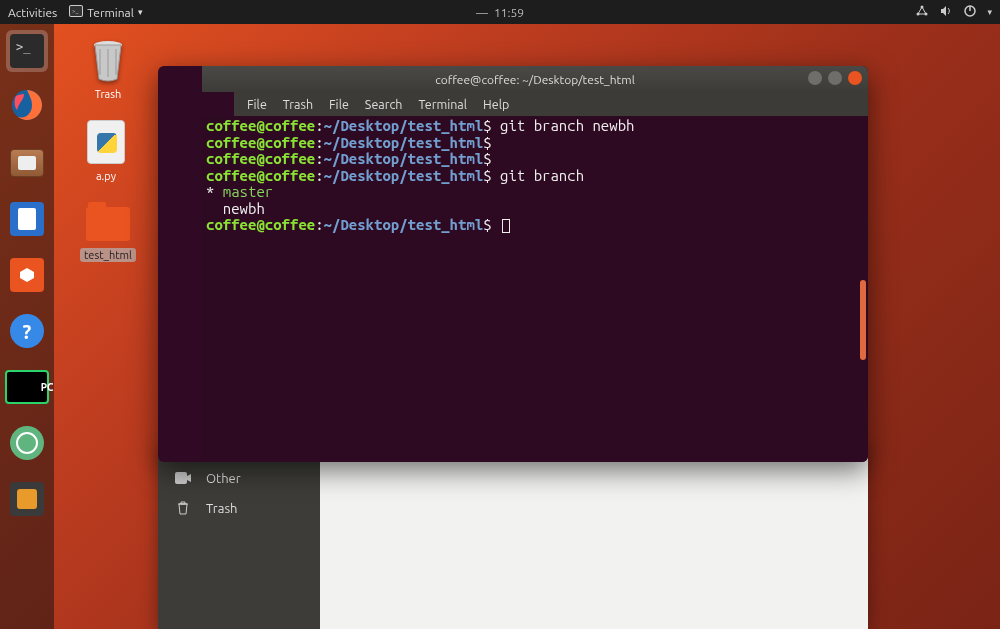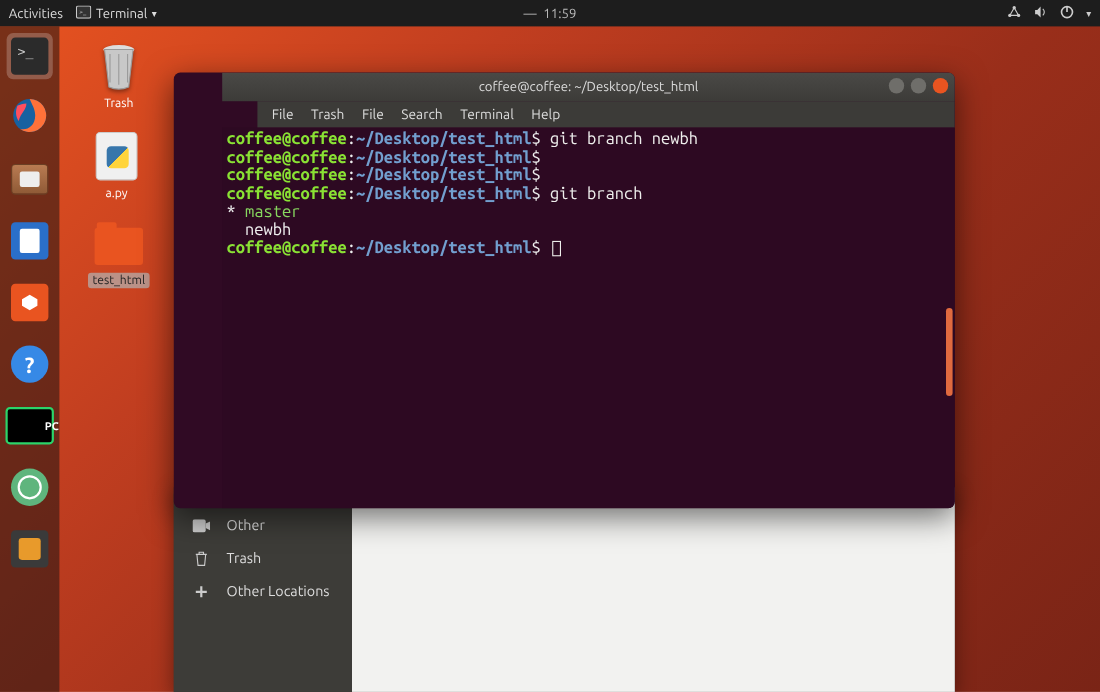--- a/index.html
+++ b/index.html
@@ -233,28 +233,20 @@
       <span>Other</span>
     </div>
     <div class="files-sb-item">
       <span class="sb-ico">
         <svg width="14" height="14" viewBox="0 0 14 14">
             <path d="M3 3h8l-1 10H4z M2 3h10 M5 1h4v2H5z" stroke="#ccc" fill="none"></path>
           </svg>
       </span>
       <span>Trash</span>
     </div>
-    <div class="files-sb-item">
-      <span class="sb-ico">
-        <svg width="14" height="14" viewBox="0 0 14 14">
-            <path d="M7 2v10M2 7h10" stroke="#ccc" stroke-width="2"></path>
-          </svg>
-      </span>
-      <span>Other Locations</span>
-    </div>
   </div>
   <div class="files-content"></div>
 </div>
 
 <div class="term-window">
   <div class="term-titlebar">
     <span>coffee@coffee: ~/Desktop/test_html</span>
     <div class="win-controls">
       <span class="win-btn win-min"></span>
       <span class="win-btn win-max"></span>

